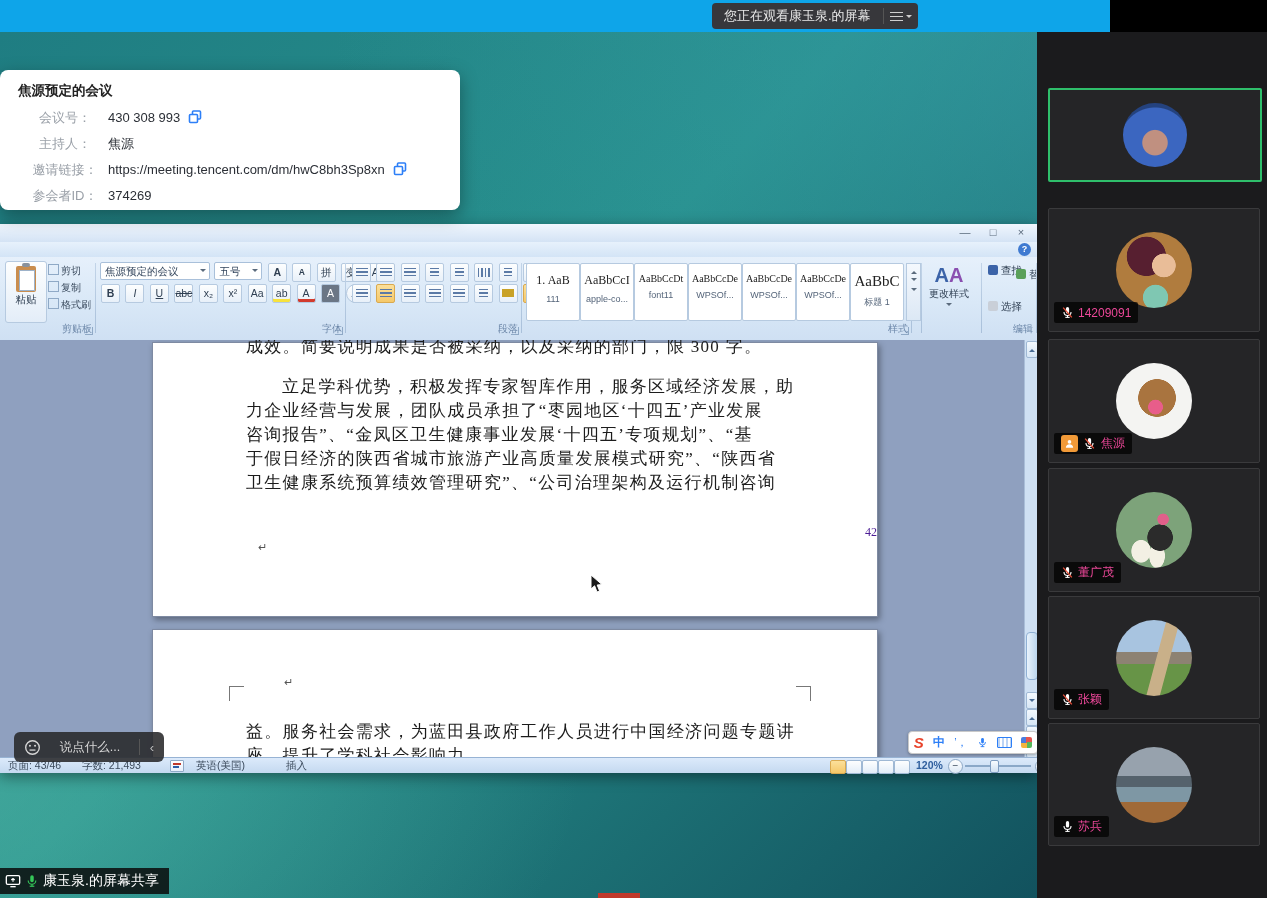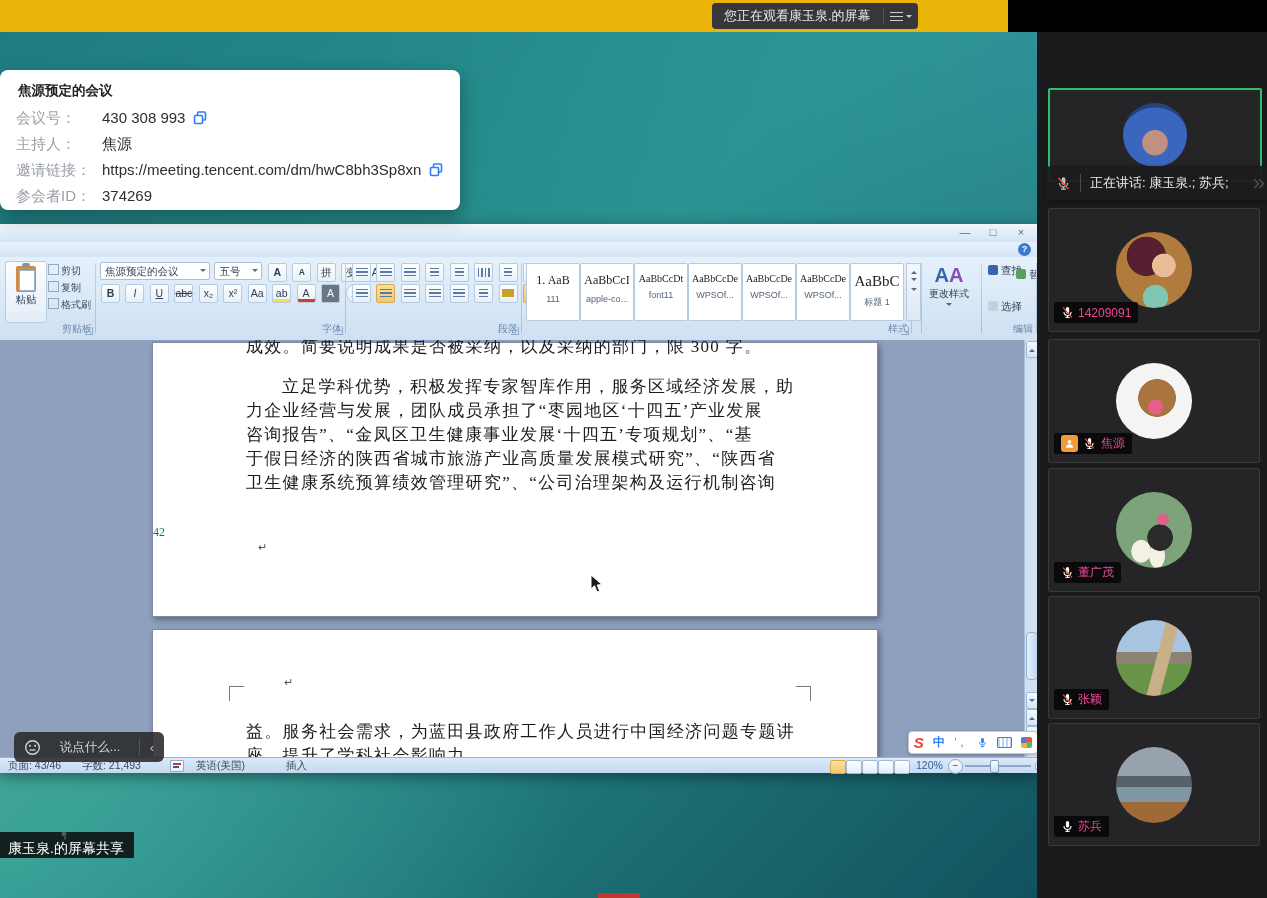--- a/index.html
+++ b/index.html
@@ -1,21 +1,21 @@
 <!DOCTYPE html>
 <html><head>
 <meta charset="utf-8">
 <style>
   html,body{margin:0;padding:0;}
   body{width:1267px;height:898px;overflow:hidden;font-family:"Liberation Sans",sans-serif;background:#000;}
   .screen{position:relative;width:1267px;height:898px;overflow:hidden;}
   .abs{position:absolute;}
 
   
-  .topbar{left:0;top:0;width:1008px;height:32px;background:#eab308;}
+  .topbar{left:0;top:0;width:1110px;height:32px;background:#0ea5e9;}
   .viewer-pill{left:712px;top:3px;height:26px;background:#37373b;border-radius:4px;display:flex;align-items:center;color:#e8e8e8;font-size:13px;}
   .viewer-pill .vp-text{padding:0 12px;}
   .vp-div{width:1px;height:16px;background:#555;}
   .vp-menu{width:34px;height:100%;display:flex;align-items:center;justify-content:center;cursor:pointer;}
   .vp-menu .bars{width:13px;height:9px;background:repeating-linear-gradient(to bottom,#cfcfcf 0 1.5px,transparent 1.5px 4px);}
   .vp-menu .caret{width:0;height:0;border:3px solid transparent;border-top-color:#cfcfcf;margin-left:3px;margin-top:4px;}
 
   
   .desktop{left:0;top:32px;width:1037px;height:866px;
     background:
@@ -65,21 +65,21 @@
   .edit-row{position:absolute;left:6px;height:17px;font-size:10.5px;color:#2f3f52;line-height:17px;cursor:pointer;white-space:nowrap;}
   .edit-ic{display:inline-block;width:10px;height:10px;margin-right:3px;vertical-align:-1px;border-radius:2px;}
 
   
   .w-doc{left:0;top:116px;width:1037px;height:417px;background:#8fa0bf;overflow:hidden;}
   .page{position:absolute;left:152px;width:724px;background:#fff;border:1px solid #7e8aa2;box-shadow:2px 3px 6px rgba(0,0,0,.35);}
   .p1{top:2px;height:273px;}
   .p2{top:289px;height:220px;}
   .dline{position:absolute;left:93px;width:600px;font-family:"Liberation Serif","DejaVu Serif",serif;font-size:17px;color:#1c1c1c;letter-spacing:1.3px;white-space:nowrap;}
   .dline.ind{padding-left:36px;}
-  .pfoot{position:absolute;left:0;width:100%;text-align:left;font-family:"Liberation Serif",serif;font-size:12px;color:#0f766e;}
+  .pfoot{position:absolute;left:0;width:100%;text-align:right;font-family:"Liberation Serif",serif;font-size:12px;color:#4c1d95;}
   .pmark{position:absolute;font-size:11px;color:#555;}
   .crop-l{position:absolute;width:14px;height:14px;border-left:1px solid #777;border-top:1px solid #777;}
   .crop-r{position:absolute;width:14px;height:14px;border-right:1px solid #777;border-top:1px solid #777;}
   
   .w-scroll{position:absolute;right:0;top:0;width:12px;height:417px;background:#cfe0f3;border-left:1px solid #aabed8;}
   .sc-btn{position:absolute;left:1px;width:10px;height:15px;background:linear-gradient(#f4f9fe,#d7e6f5);border:1px solid #9fb8d4;border-radius:2px;}
   .sc-btn i{display:block;margin:4px auto;width:0;height:0;border:3px solid transparent;}
   .sc-thumb{position:absolute;left:1px;width:10px;height:46px;background:linear-gradient(90deg,#e9f3fc,#bcd6ee);border:1px solid #8fb0d4;border-radius:4px;}
   
   .ime{position:absolute;left:908px;top:391px;width:128px;height:21px;background:#fff;border:1px solid #c9c9c9;border-radius:4px;box-shadow:0 1px 3px rgba(0,0,0,.3);display:flex;align-items:center;justify-content:space-around;z-index:6;}
@@ -97,34 +97,34 @@
   .vbtn{position:absolute;top:1.5px;width:14px;height:12px;background:linear-gradient(#fdfefe,#e3edf8);border:1px solid #9fb8d4;border-radius:2px;}
   .vbtn.hl{background:linear-gradient(#fbe09b,#f5c869);border-color:#d9a94f;}
   .zoomc{position:absolute;top:1px;width:13px;height:13px;border:1px solid #8fa9c6;border-radius:50%;background:linear-gradient(#fff,#dce8f5);text-align:center;line-height:11px;font-size:10px;color:#3b4a5c;cursor:pointer;}
   .ztrack{position:absolute;top:7px;width:66px;height:2px;background:#8aa8c8;}
   .ztick{position:absolute;top:4px;width:1px;height:8px;background:#8aa8c8;}
   .zthumb{position:absolute;top:2px;width:7px;height:11px;background:linear-gradient(#f7fbff,#cfe0f1);border:1px solid #7e9cc0;border-radius:2px;cursor:pointer;}
 
   
   .card{left:0;top:70px;width:460px;height:140px;background:#fff;border-radius:8px;box-shadow:0 6px 18px rgba(0,0,0,.35);z-index:10;}
   .card .c-title{position:absolute;left:18px;top:12px;font-size:13.5px;font-weight:bold;color:#222;}
-  .c-row{position:absolute;left:16px;height:18px;font-size:15px;white-space:nowrap;}
+  .c-row{position:absolute;left:22px;height:18px;font-size:13px;white-space:nowrap;text-align:center;}
   .c-lab{display:inline-block;width:86px;color:#9aa0a8;}
   .c-val{color:#2b2f36;}
   .copy-ic{display:inline-block;width:14px;height:14px;margin-left:8px;vertical-align:-2px;cursor:pointer;}
 
   
   .chat{left:14px;top:732px;width:150px;height:30px;background:rgba(40,40,42,.88);border-radius:6px;display:flex;align-items:center;z-index:12;color:#cfcfcf;}
   .chat .smile{margin-left:10px;}
   .chat .ph{flex:1;text-align:center;font-size:12.5px;color:#d6d6d6;}
   .chat .cdiv{width:1px;height:16px;background:#565656;}
   .chat .col{width:24px;text-align:center;font-size:13px;color:#bdbdbd;cursor:pointer;}
 
   
-  .share{left:0;top:832px;height:26px;background:rgba(10,10,10,.85);display:flex;align-items:center;padding:0 10px 0 4px;z-index:12;flex-direction:column;}
+  .share{left:0;top:868px;height:26px;background:rgba(10,10,10,.85);display:flex;align-items:center;padding:0 10px 0 4px;z-index:12;}
   .share .s-text{color:#fff;font-size:14px;margin-left:4px;white-space:nowrap;}
   .red-sliver{left:598px;top:893px;width:42px;height:5px;background:#c0392b;z-index:3;}
 
   
   .panel{left:1037px;top:32px;width:230px;height:866px;background:#1b1b1d;}
   .tile{position:absolute;left:1048px;width:210px;background:#252527;border:1px solid #3a3a3c;border-radius:2px;cursor:pointer;}
   .tile .av{position:absolute;left:50%;top:50%;transform:translate(-50%,-50%);width:76px;height:76px;border-radius:50%;}
   .t1{border:2px solid #2fbf6b;}
   .t1 .av{width:64px;height:64px;}
   .nlab{position:absolute;left:5px;bottom:8px;height:21px;background:rgba(0,0,0,.72);border-radius:2px;display:flex;align-items:center;padding:0 7px;gap:4px;}
@@ -357,21 +357,21 @@
         <span class="st-item" style="left:8px;">页面: 43/46</span>
         <span class="st-item" style="left:82px;">字数: 21,493</span>
         <span class="spell-ic" style="left:170px;"></span>
         <span class="st-item" style="left:196px;">英语(美国)</span>
         <span class="st-item" style="left:286px;">插入</span>
         <span class="vbtn hl" style="left:830px;"></span>
         <span class="vbtn" style="left:846px;"></span>
         <span class="vbtn" style="left:862px;"></span>
         <span class="vbtn" style="left:878px;"></span>
         <span class="vbtn" style="left:894px;"></span>
-        <span class="st-item" style="left:916px;font-weight:normal;color:#2f5f9e;">120%</span>
+        <span class="st-item" style="left:916px;font-weight:bold;color:#2f5f9e;">120%</span>
         <span class="zoomc" style="left:948px;">−</span>
         <span class="ztrack" style="left:965px;"></span>
         <span class="ztick" style="left:997px;"></span>
         <span class="zthumb" style="left:990px;"></span>
         <span class="zoomc" style="left:1035px;">+</span>
       </div>
     </div>
 
     <div class="abs red-sliver" style="top:861px;"></div>
   </div>
@@ -500,26 +500,14 @@
           <rect x="9" y="2" width="6" height="12" rx="3" fill="#fff"></rect>
           <path d="M5.5 11a6.5 6.5 0 0 0 13 0" fill="none" stroke="#fff" stroke-width="2"></path>
           <line x1="12" y1="17.5" x2="12" y2="21" stroke="#fff" stroke-width="2"></line>
           <line x1="8" y1="21" x2="16" y2="21" stroke="#fff" stroke-width="2"></line>
           <line x1="4" y1="3" x2="20" y2="21" stroke="#e8503a" stroke-width="2.4"></line>
         </svg>
       <span class="n-text">张颖</span>
     </div>
   </div>
 
-  <div class="banner">
-    <svg class="b-ic" width="15" height="15" viewBox="0 0 24 24">
-        <rect x="9" y="2" width="6" height="12" rx="3" fill="#bdbdbd"></rect>
-        <path d="M5.5 11a6.5 6.5 0 0 0 13 0" fill="none" stroke="#bdbdbd" stroke-width="2"></path>
-        <line x1="12" y1="17.5" x2="12" y2="21" stroke="#bdbdbd" stroke-width="2"></line>
-        <line x1="8" y1="21" x2="16" y2="21" stroke="#bdbdbd" stroke-width="2"></line>
-        <line x1="4" y1="3" x2="20" y2="21" stroke="#e8503a" stroke-width="2.4"></line>
-      </svg>
-    <span class="b-div"></span>
-    <span class="b-text">正在讲话: 康玉泉.; 苏兵;</span>
-    <span class="b-chev">»</span>
-  </div>
 
 </div>
 
 </body></html>

